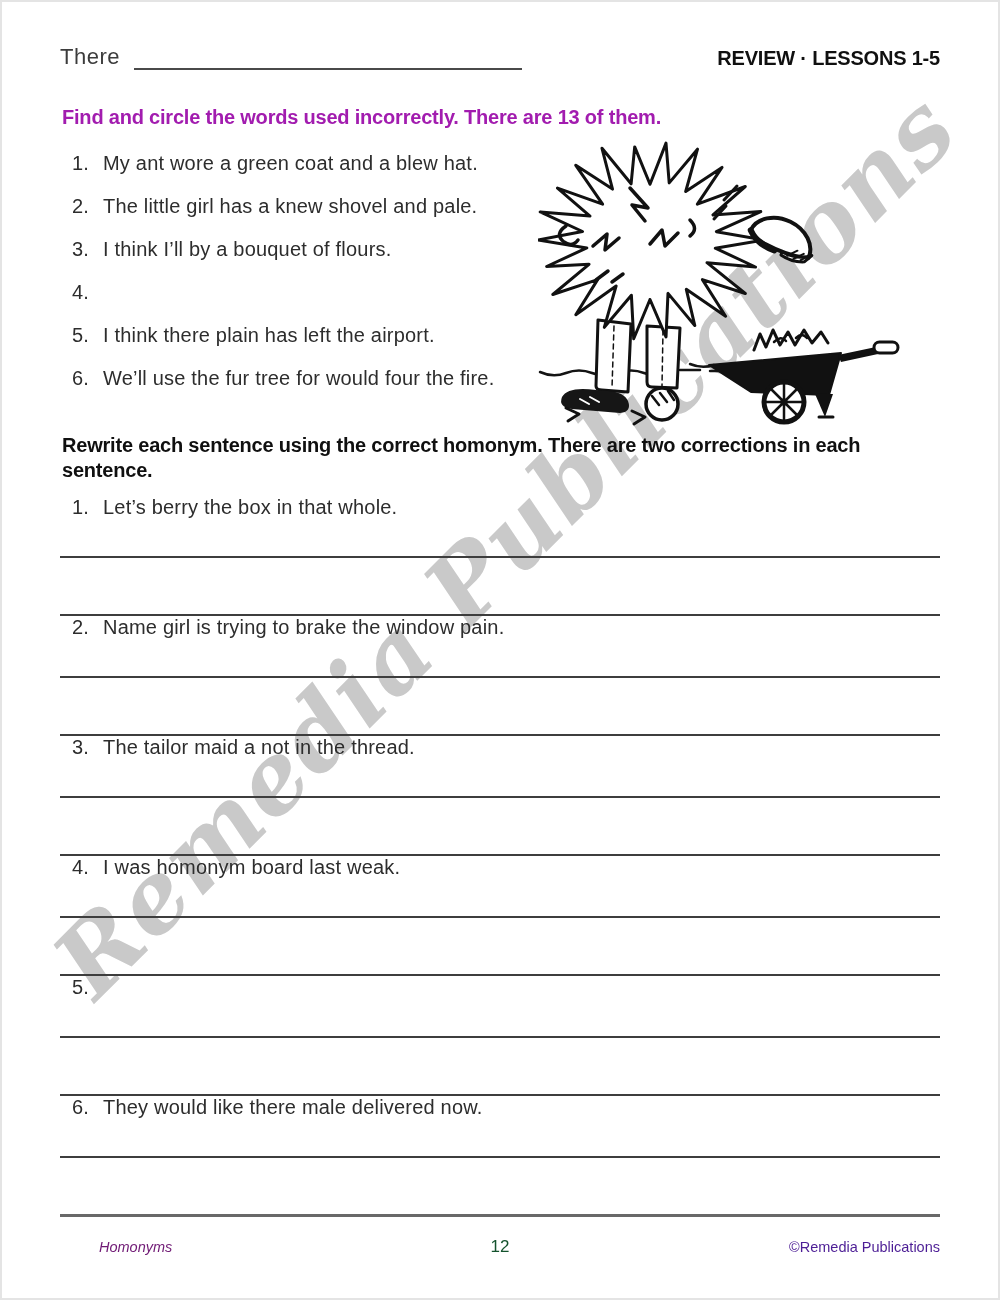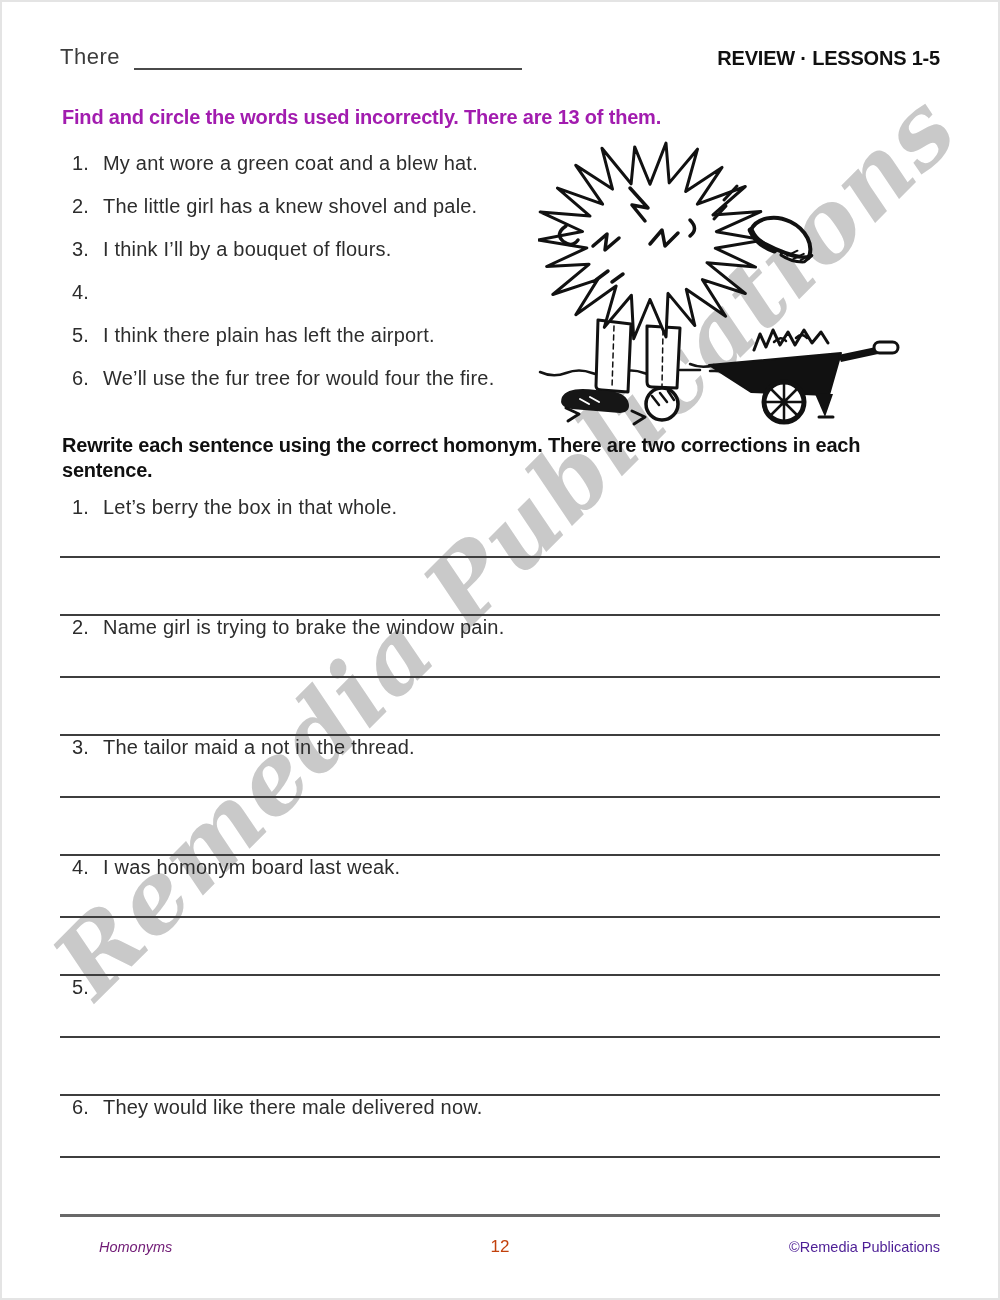--- a/index.html
+++ b/index.html
@@ -24,21 +24,21 @@
   .h2{position:absolute;top:433px;left:62px;width:848px;font-size:20px;font-weight:bold;
       line-height:25px;color:#101010;letter-spacing:-.2px;}
   .ritem{position:absolute;left:60px;right:60px;height:122px;}
   .sentence{display:flex;font-size:20px;letter-spacing:.2px;white-space:nowrap;}
   .wline{position:absolute;left:0;right:0;border-top:2px solid #3d3d3d;}
   .wl1{top:60px}
   .wl2{top:118px}
   .heavy{border-top:3px solid #686868;}
   .footer{position:absolute;left:60px;right:60px;top:1237px;height:24px;}
   .f-left{position:absolute;left:0;top:2px;font-style:italic;font-size:14.5px;color:#701a75;margin-left:39px;}
-  .f-center{position:absolute;left:50%;transform:translateX(-50%);font-size:17px;color:#c2410c;}
+  .f-center{position:absolute;left:50%;transform:translateX(-50%);font-size:17px;color:#14532d;}
   .f-right{position:absolute;right:0;top:2px;font-size:14.5px;color:#4c1d95;}
 </style>
 </head>
 <body>
 
 <div class="page">
 
   <div class="watermark">Remedia Publications</div>
 
   <div class="name-row z">

